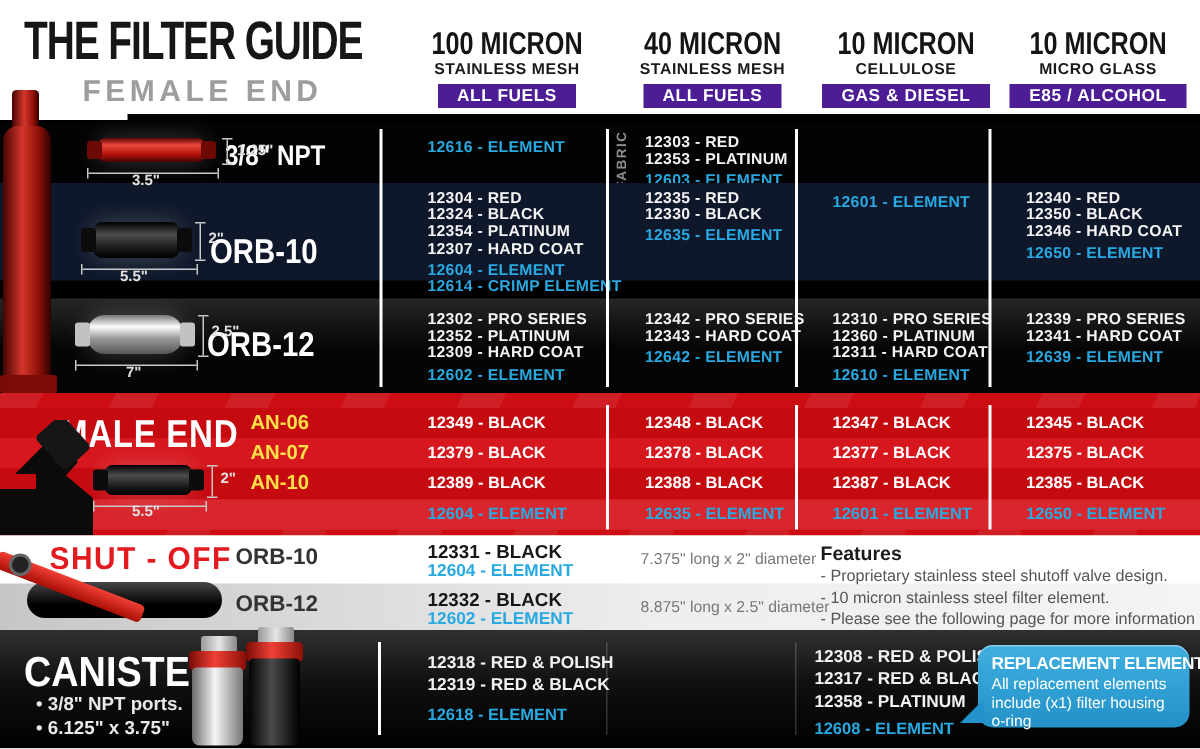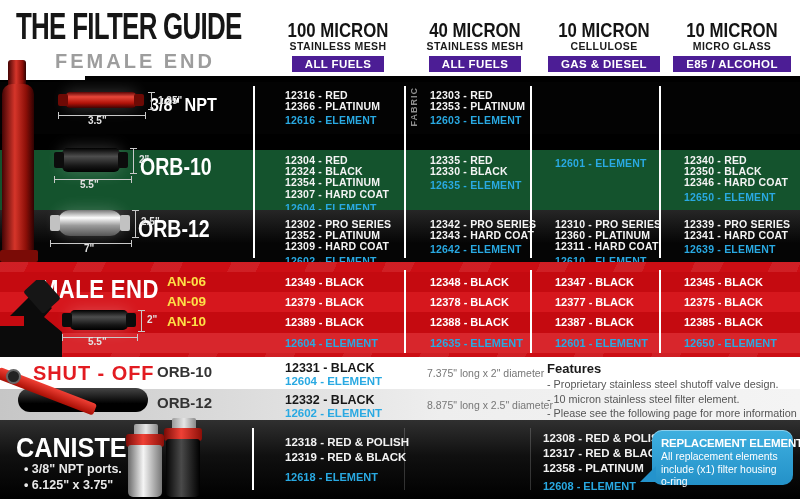--- a/index.html
+++ b/index.html
@@ -13,22 +13,22 @@
   .colhead{position:absolute;top:20px;text-align:center}
   .colhead .micron{font-size:21px;font-weight:bold;color:#141414;transform:scaleX(.8);transform-origin:center top;white-space:nowrap;line-height:20px}
   .colhead .media{font-size:10.5px;font-weight:bold;color:#1a1a1a;letter-spacing:.4px;margin-top:0}
   .colhead .badge{display:inline-block;margin-top:4px;background:#4c1d95;color:#fff;font-size:11.5px;font-weight:bold;
     padding:2px 13px;letter-spacing:.4px;white-space:nowrap}
   .hdr-strip{position:absolute;left:85px;top:76px;width:715px;height:6px;background:#000}
   
   #female{position:absolute;left:0;top:80px;width:800px;height:182px;background:#000}
   .frow{position:absolute;left:0;width:800px}
   #frow0{top:2px;height:52px;background:#030303}
-  #frow1{top:70px;height:65px;background:#14532d}
-  #frow2{top:130px;height:74px;background:linear-gradient(180deg,#262626,#050505 45%)}
+  #frow1{top:42px;height:65px;background:#0f172a}
+  #frow2{top:119px;height:74px;background:linear-gradient(180deg,#262626,#050505 45%)}
   .vdiv{position:absolute;top:6px;height:172px;width:2px;background:#fff}
   .fcell{position:absolute;top:0;height:100%}
   .cell-c1{left:253px;width:151px;padding-left:32px}
   .cell-c2{left:404px;width:126px;padding-left:26px}
   .cell-c3{left:530px;width:129px;padding-left:25px}
   .cell-c4{left:659px;width:141px;padding-left:25px}
   .pt0{padding-top:8px}.pt1{padding-top:5px}.pt2{padding-top:9px}
   .part{font-size:10.5px;font-weight:bold;color:#f4f4f4;line-height:11.2px;letter-spacing:.2px;white-space:nowrap}
   .el{font-size:10.5px;font-weight:bold;color:#29A9E2;line-height:11.2px;letter-spacing:.2px;white-space:nowrap}
   .els{margin-top:3px}
@@ -115,24 +115,20 @@
   </div>
   <div class="colhead" style="left:664px;width:136px">
     <div class="micron">10 MICRON</div>
     <div class="media">MICRO GLASS</div>
     <div class="badge">E85 / ALCOHOL</div>
   </div>
 
   <div id="female">
     <div class="frow" id="frow0">
       <div class="fcell cell-c1 pt0">
-        <div>
-            <div class="part">12316 - RED</div>
-            <div class="part">12366 - PLATINUM</div>
-          </div>
         <div class="els">
             <div class="el">12616 - ELEMENT</div>
           </div>
       </div>
       <div class="fcell cell-c2 pt0">
         <div class="fabric">FABRIC</div>
         <div>
             <div class="part">12303 - RED</div>
             <div class="part">12353 - PLATINUM</div>
           </div>
@@ -267,21 +263,21 @@
   <div id="male">
     <div class="male-shine"></div>
     <div class="mrow mr0">
       <div class="mlabel">AN-06</div>
       <div class="mcell mc1">12349 - BLACK</div>
       <div class="mcell mc2">12348 - BLACK</div>
       <div class="mcell mc3">12347 - BLACK</div>
       <div class="mcell mc4">12345 - BLACK</div>
     </div>
     <div class="mrow mr1">
-      <div class="mlabel">AN-09</div>
+      <div class="mlabel">AN-07</div>
       <div class="mcell mc1">12379 - BLACK</div>
       <div class="mcell mc2">12378 - BLACK</div>
       <div class="mcell mc3">12377 - BLACK</div>
       <div class="mcell mc4">12375 - BLACK</div>
     </div>
     <div class="mrow mr2">
       <div class="mlabel">AN-10</div>
       <div class="mcell mc1">12389 - BLACK</div>
       <div class="mcell mc2">12388 - BLACK</div>
       <div class="mcell mc3">12387 - BLACK</div>

